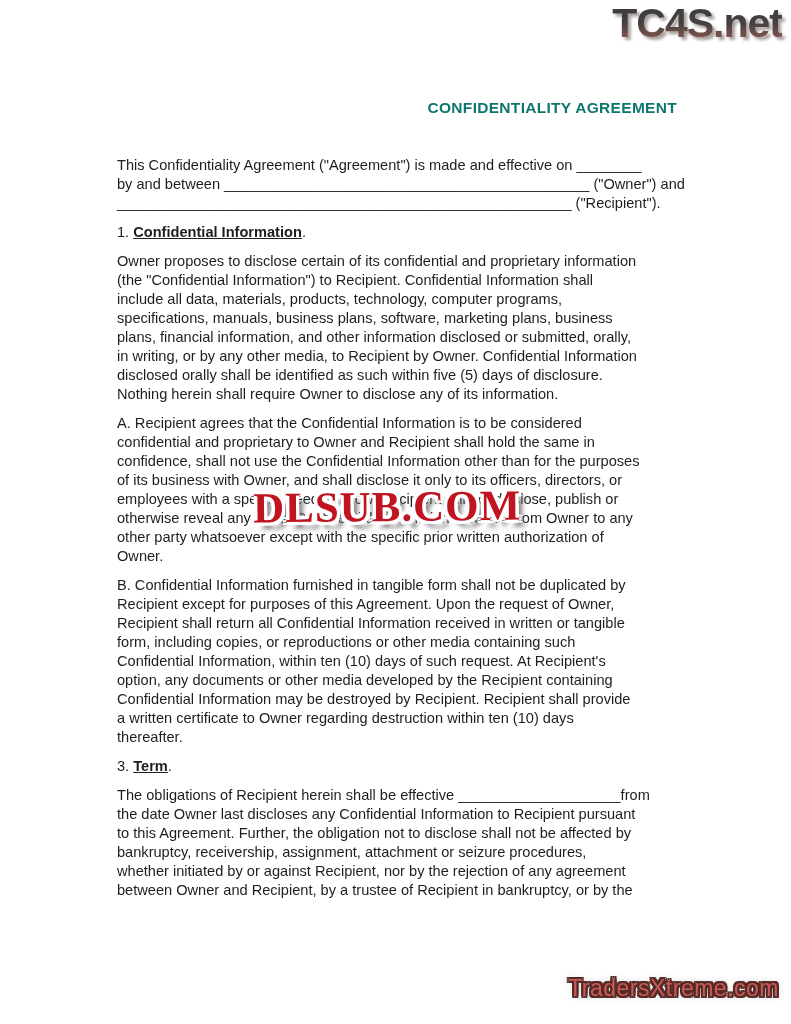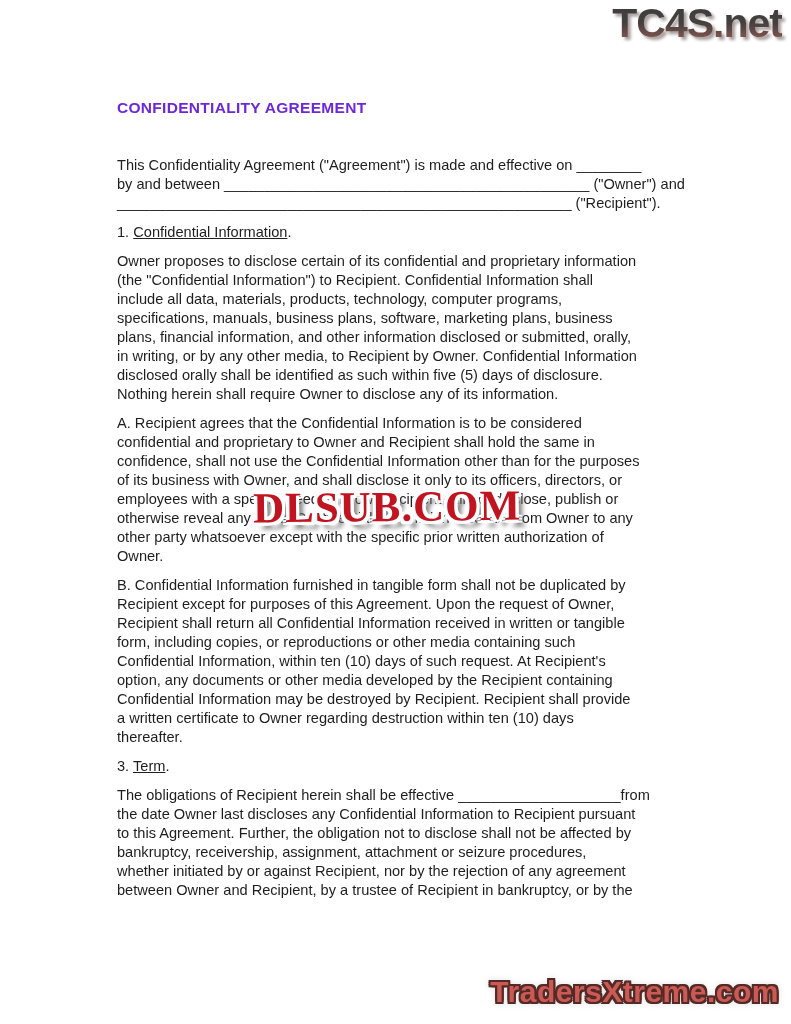--- a/index.html
+++ b/index.html
@@ -18,36 +18,36 @@
     left: 117px;
     top: 0;
     width: 560px;
     padding-top: 98px;
     font-size: 14.6px;
     line-height: 19px;
   }
   .title {
     font-size: 15.5px;
     font-weight: bold;
-    text-align: left;
+    text-align: right;
     letter-spacing: 0.3px;
-    color: #6d28d9;
+    color: #0f766e;
     margin: 0 0 39px 0;
     line-height: 19px;
   }
   .para {
     margin: 0 17px 10px 0;
     white-space: pre;   
   }
   .heading {
     margin: 0 0 10px 0;
     white-space: pre;
   }
   .heading .hd {
-    font-weight: normal;
+    font-weight: bold;
     text-decoration: underline;
   }
   
   .logo-top {
     position: absolute;
     top: 3px;
     right: 9px;
     font-size: 41px;
     font-weight: bold;
     letter-spacing: -1px;
@@ -75,22 +75,22 @@
       -3px  3px 0 #ffffff,  3px  3px 0 #ffffff,
       -3px  0   0 #ffffff,  3px  0   0 #ffffff,
        0   -3px 0 #ffffff,  0    3px 0 #ffffff,
        7px  7px 4px rgba(110, 110, 110, 0.8);
   }
   
   .logo-bottom {
     position: absolute;
     top: 977px;
     right: 12px;
-    font-size: 30px;
-    font-weight: bold;
+    font-size: 23px;
+    font-weight: normal;
     letter-spacing: 0.5px;
     color: #cb5a55;
     line-height: 1;
     text-shadow:
       -2px -2px 0 #542a27,  2px -2px 0 #542a27,
       -2px  2px 0 #542a27,  2px  2px 0 #542a27,
       -2px  0   0 #542a27,  2px  0   0 #542a27,
        0   -2px 0 #542a27,  0    2px 0 #542a27;
     filter: drop-shadow(0 0 3px #e3e3e3);
   }

